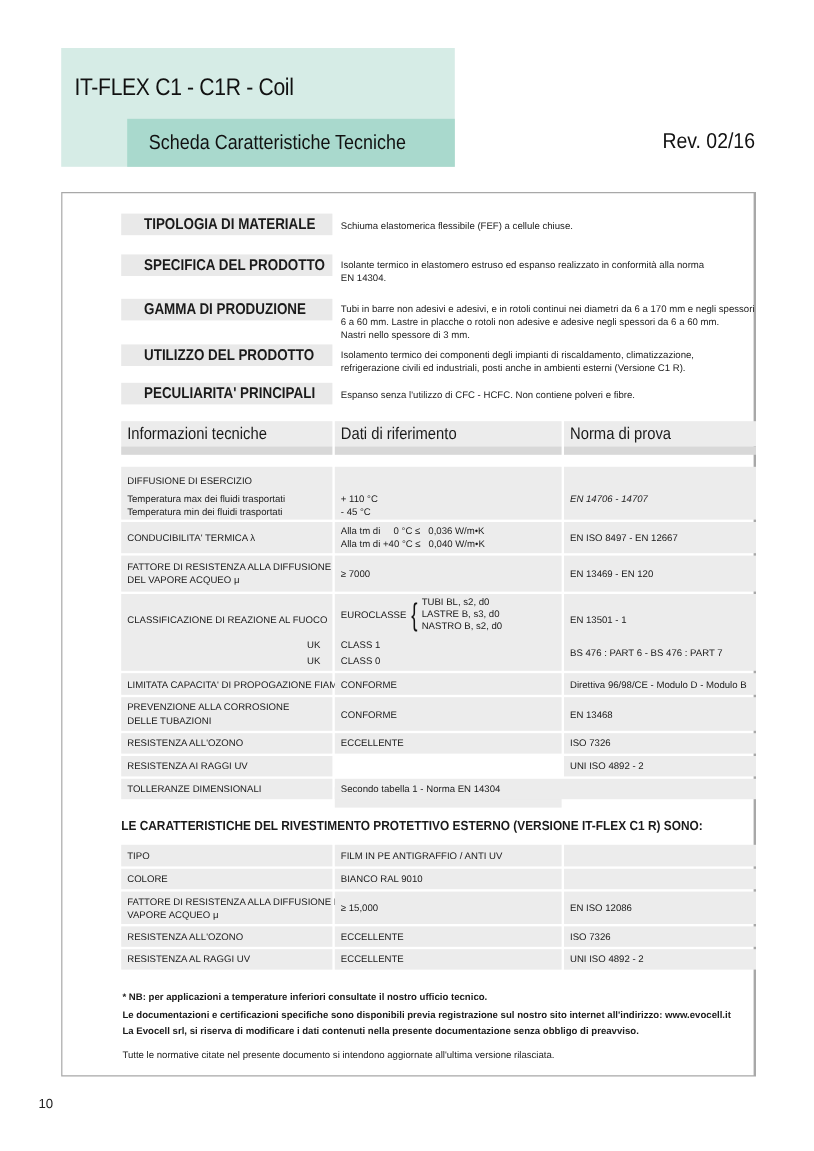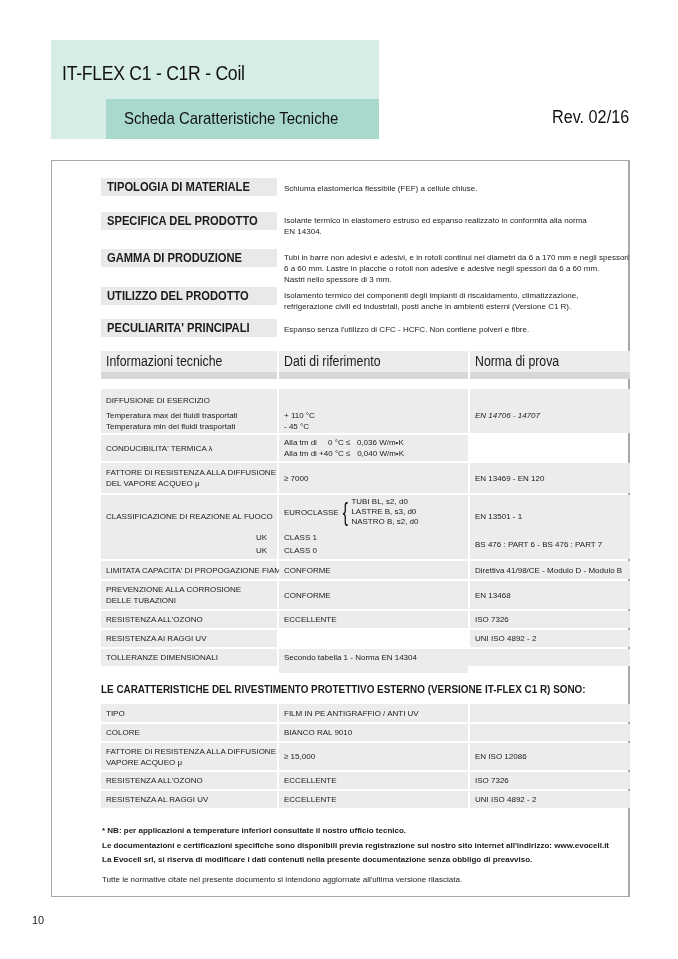--- a/index.html
+++ b/index.html
@@ -8,21 +8,21 @@
 
   .title-block { position: absolute; left: 51px; top: 40px; width: 328px; height: 99px; background: #d6ece6; }
   .main-title { position: absolute; left: 62px; top: 62px; font-size: 20px; font-weight: normal; letter-spacing: -0.3px; transform: scaleX(0.88); transform-origin: left; white-space: nowrap; color: #111; }
   .subtitle-block { position: absolute; left: 106px; top: 99px; width: 273px; height: 40px; background: #a9d9cd; }
   .subtitle { position: absolute; left: 124px; top: 109px; font-size: 17px; white-space: nowrap; transform: scaleX(0.88); transform-origin: left; color: #111; }
   .rev { position: absolute; left: 552px; top: 107px; font-size: 18px; white-space: nowrap; transform: scaleX(0.9); transform-origin: left; color: #111; }
 
   .frame { position: absolute; left: 51px; top: 160px; width: 579px; height: 737px; border: 1px solid #a8a8a8; border-right: 2px solid #a8a8a8; }
 
   .spec-row { position: absolute; left: 101px; width: 530px; }
-  .spec-label { position: absolute; left: 0; top: 0; width: 176px; height: 18px; background: #e9e9e9; font-size: 13px; font-weight: bold; padding-left: 6px; line-height: 18px; white-space: nowrap; overflow: visible; transform-origin: left; }
+  .spec-label { position: absolute; left: 0; top: 0; width: 176px; height: 18px; background: #e9e9e9; font-size: 13px; font-weight: bold; padding-left: 19px; line-height: 18px; white-space: nowrap; overflow: visible; transform-origin: left; }
   .spec-label span { display: inline-block; transform: scaleX(0.86); transform-origin: left; white-space: nowrap; }
   .spec-value { position: absolute; left: 183px; top: 3px; width: 350px; font-size: 8px; line-height: 11px; color: #222; }
 
   .th { position: absolute; top: 351px; height: 21px; background: #ececec; font-size: 14px; line-height: 21px; padding-left: 5px; white-space: nowrap; }
   .th span { display: inline-block; transform: scaleX(0.88); transform-origin: left; }
   .th-bar { position: absolute; top: 372px; height: 7px; background: #d8d8d8; }
 
   .row { position: absolute; left: 101px; width: 529px; }
   .cell { position: absolute; top: 0; height: 100%; background: #ececec; font-size: 8px; line-height: 11px; color: #1a1a1a; padding-left: 5px; }
   .c1 { left: 0; width: 176px; }
@@ -103,20 +103,23 @@
 </div>
 
 <div class="row" style="top:435px;height:26px;">
   <div class="cell c1 vcenter">
       <div>CONDUCIBILITA' TERMICA λ</div>
     </div>
   <div class="cell c2 vcenter" style="white-space:pre;">
     <div>Alla tm di     0 °C ≤   0,036 W/m•K</div>
     <div>Alla tm di +40 °C ≤   0,040 W/m•K</div>
   </div>
+  <div class="cell c3 vcenter">
+      <div>EN ISO 8497 - EN 12667</div>
+    </div>
 </div>
 
 <div class="row" style="top:463px;height:30px;">
   <div class="cell c1 vcenter">
     <div>FATTORE DI RESISTENZA ALLA DIFFUSIONE</div>
     <div>DEL VAPORE ACQUEO μ</div>
   </div>
   <div class="cell c2 vcenter">
       <div>≥ 7000</div>
     </div>
@@ -151,21 +154,21 @@
 </div>
 
 <div class="row" style="top:561px;height:18px;">
   <div class="cell c1 vcenter" style="white-space:nowrap;">
       <div>LIMITATA CAPACITA' DI PROPOGAZIONE FIAMMA</div>
     </div>
   <div class="cell c2 vcenter">
       <div>CONFORME</div>
     </div>
   <div class="cell c3 vcenter" style="white-space:nowrap;">
-      <div>Direttiva 41/98/CE - Modulo D - Modulo B</div>
+      <div>Direttiva 96/98/CE - Modulo D - Modulo B</div>
     </div>
 </div>
 
 <div class="row" style="top:581px;height:28px;">
   <div class="cell c1 vcenter">
     <div>PREVENZIONE ALLA CORROSIONE</div>
     <div>DELLE TUBAZIONI</div>
   </div>
   <div class="cell c2 vcenter">
       <div>CONFORME</div>

